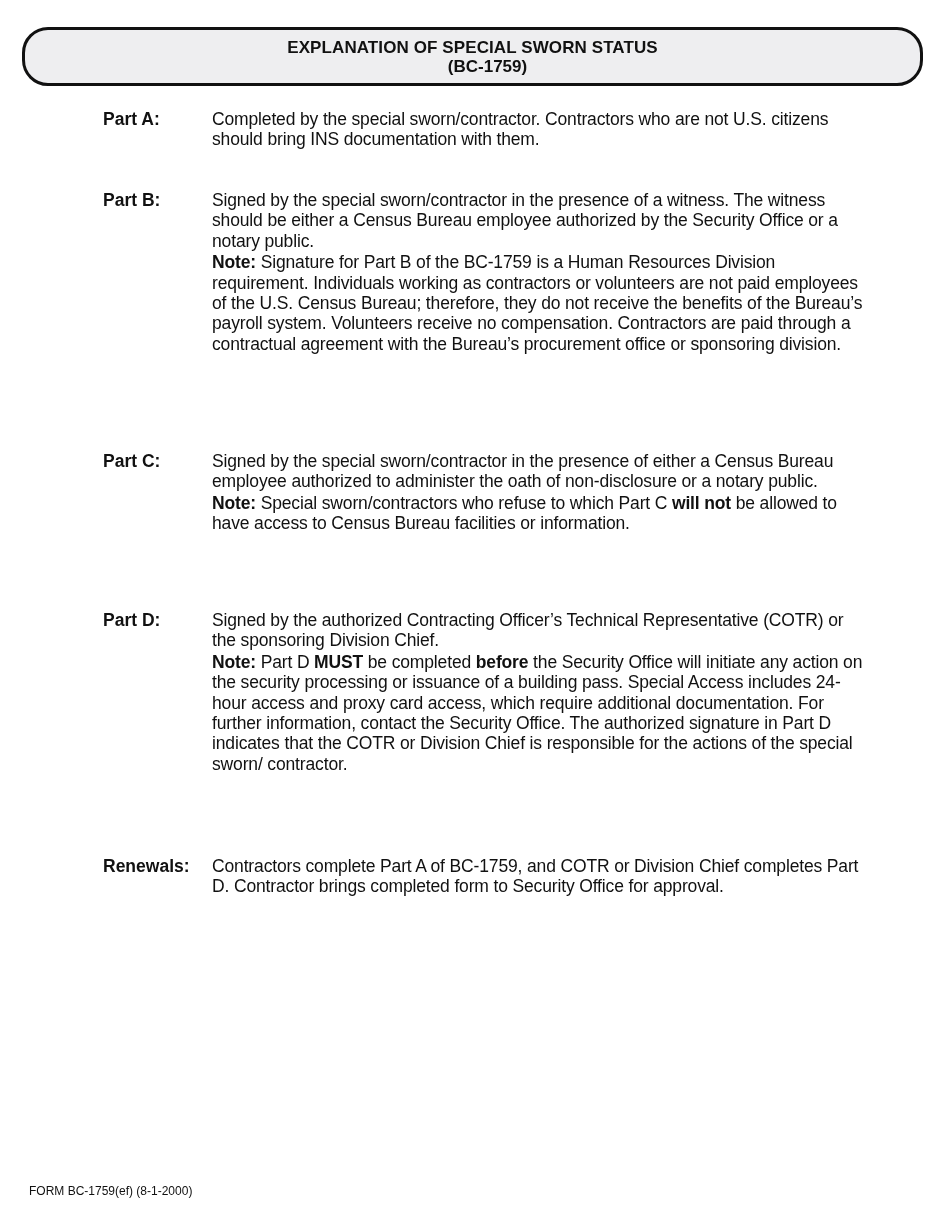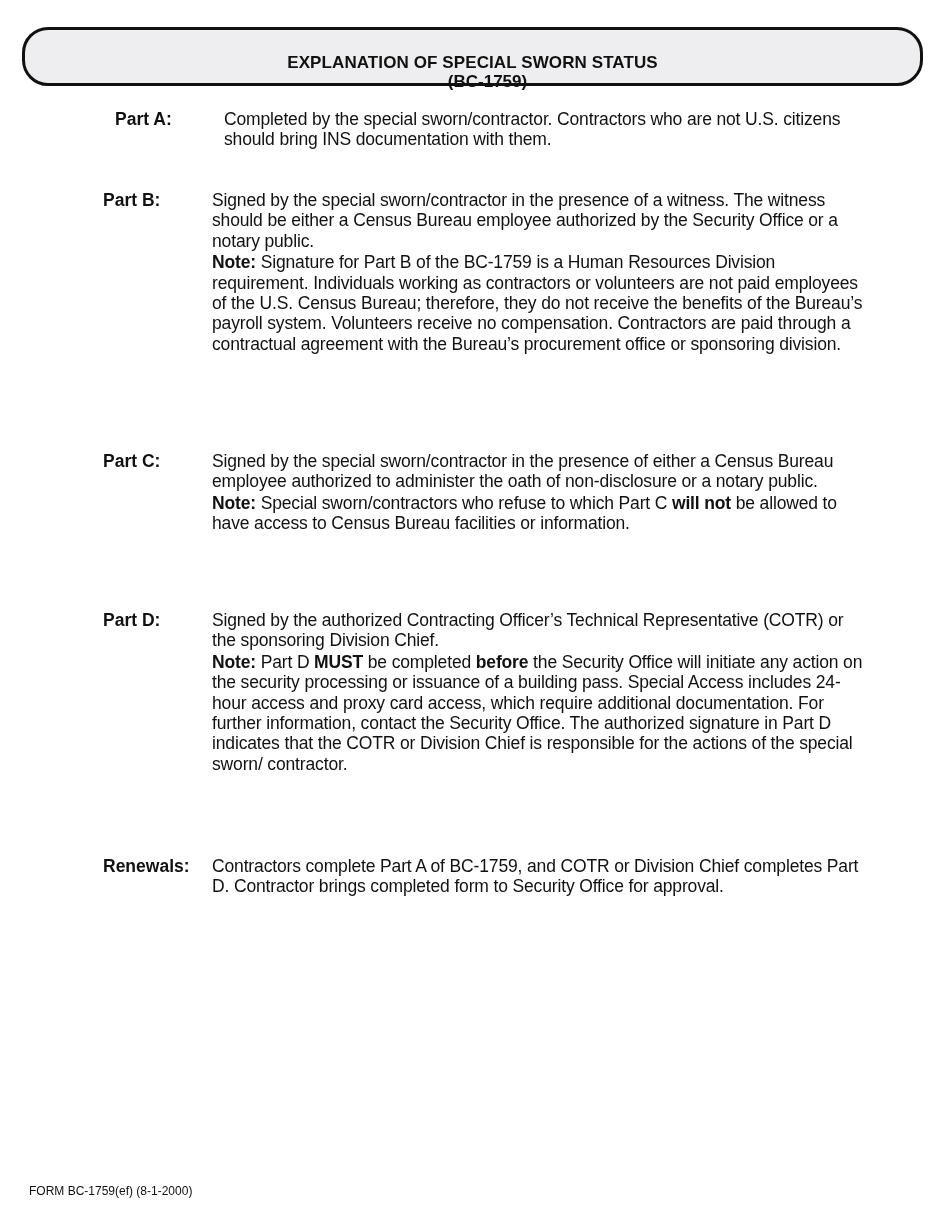--- a/index.html
+++ b/index.html
@@ -25,21 +25,21 @@
       border-radius: 26px;
       background: #eeeef0;
       text-align: center;
       box-sizing: content-box;
     }
     .header-title {
       display: block;
       font-weight: bold;
       font-size: 17px;
       line-height: 19px;
-      margin-top: 23px;
+      margin-top: 8px;
       letter-spacing: 0.1px;
     }
     .header-subtitle {
       display: block;
       font-weight: bold;
       font-size: 17px;
       line-height: 19px;
       margin-left: 30px;
     }
     .section {
@@ -79,21 +79,21 @@
     }
   </style>
 </head>
 <body>
 
 <div class="header-box">
   <span class="header-title">EXPLANATION OF SPECIAL SWORN STATUS</span>
   <span class="header-subtitle">(BC-1759)</span>
 </div>
 
-<div class="section" style="top:109px;margin-left:12px;">
+<div class="section" style="top:109px;">
   <div class="label">Part A:</div>
   <div class="body">
     <p class="para">Completed by the special sworn/contractor. Contractors who are not U.S. citizens should bring INS documentation with them.</p>
   </div>
 </div>
 
 <div class="section" style="top:190px;">
   <div class="label">Part B:</div>
   <div class="body">
     <p class="para">Signed by the special sworn/contractor in the presence of a witness. The witness should be either a Census Bureau employee authorized by the Security Office or a notary public.</p>

